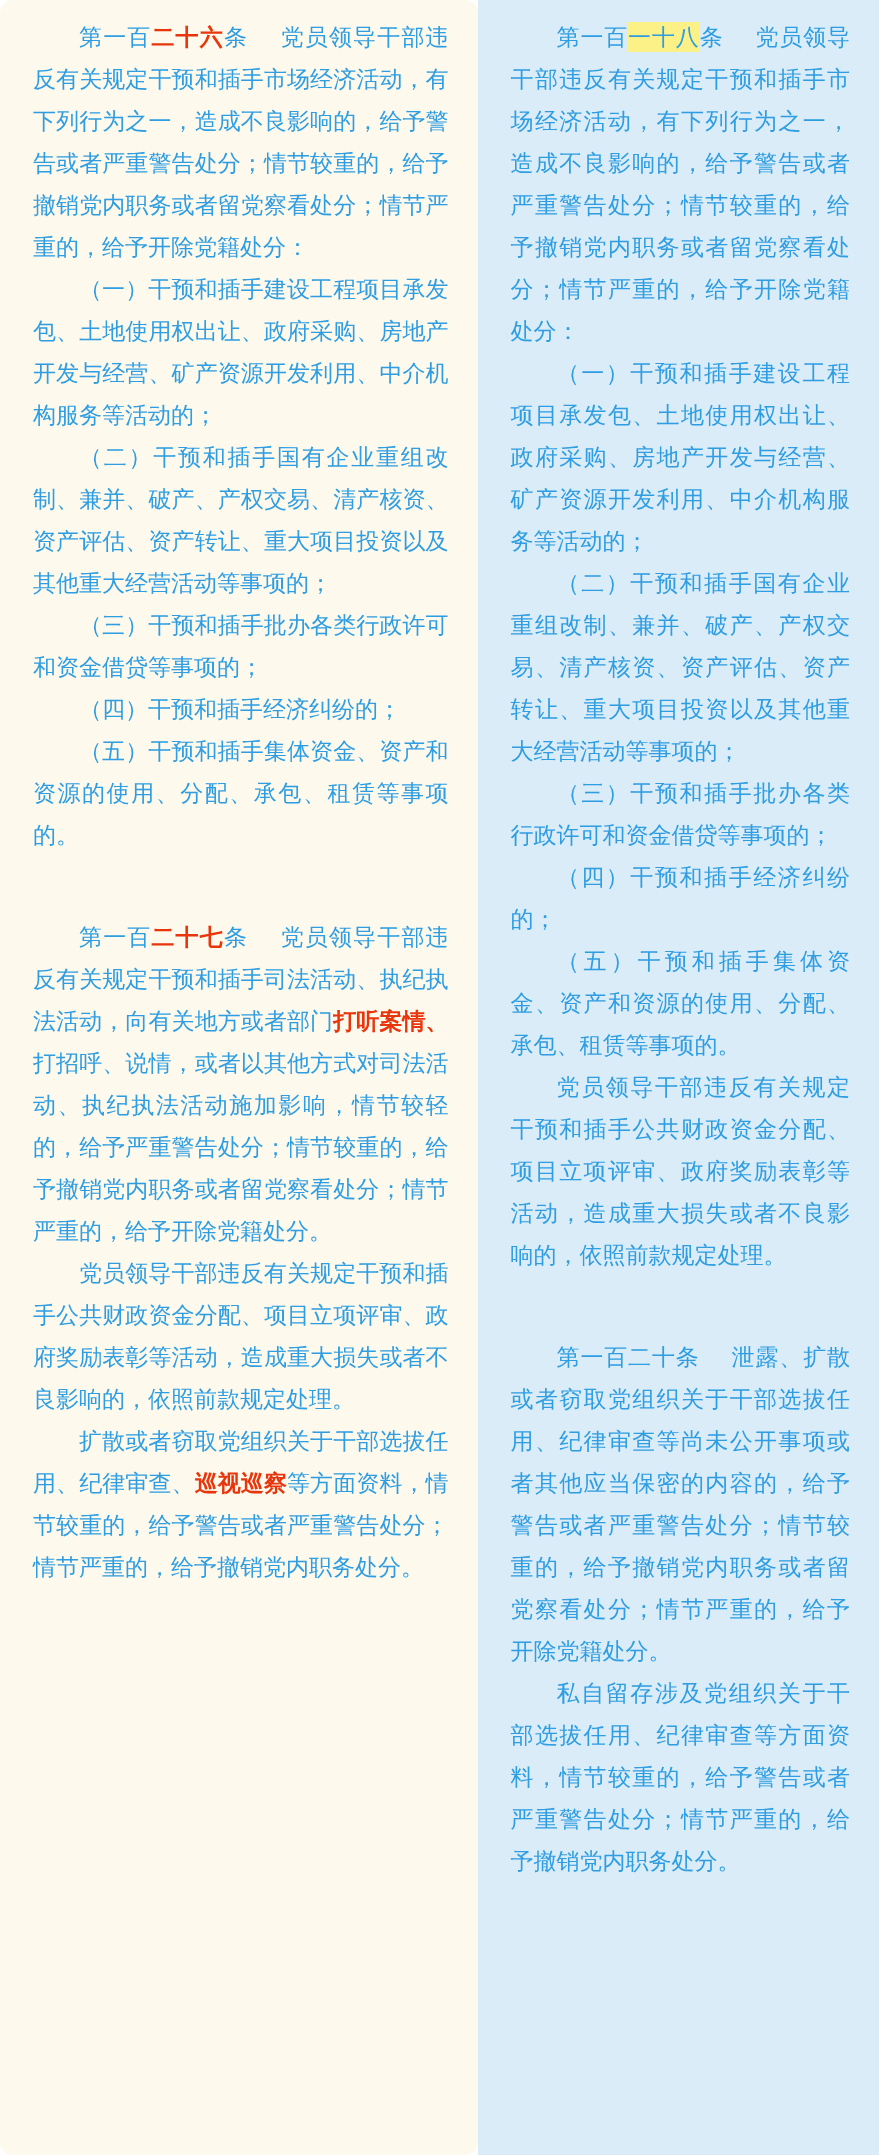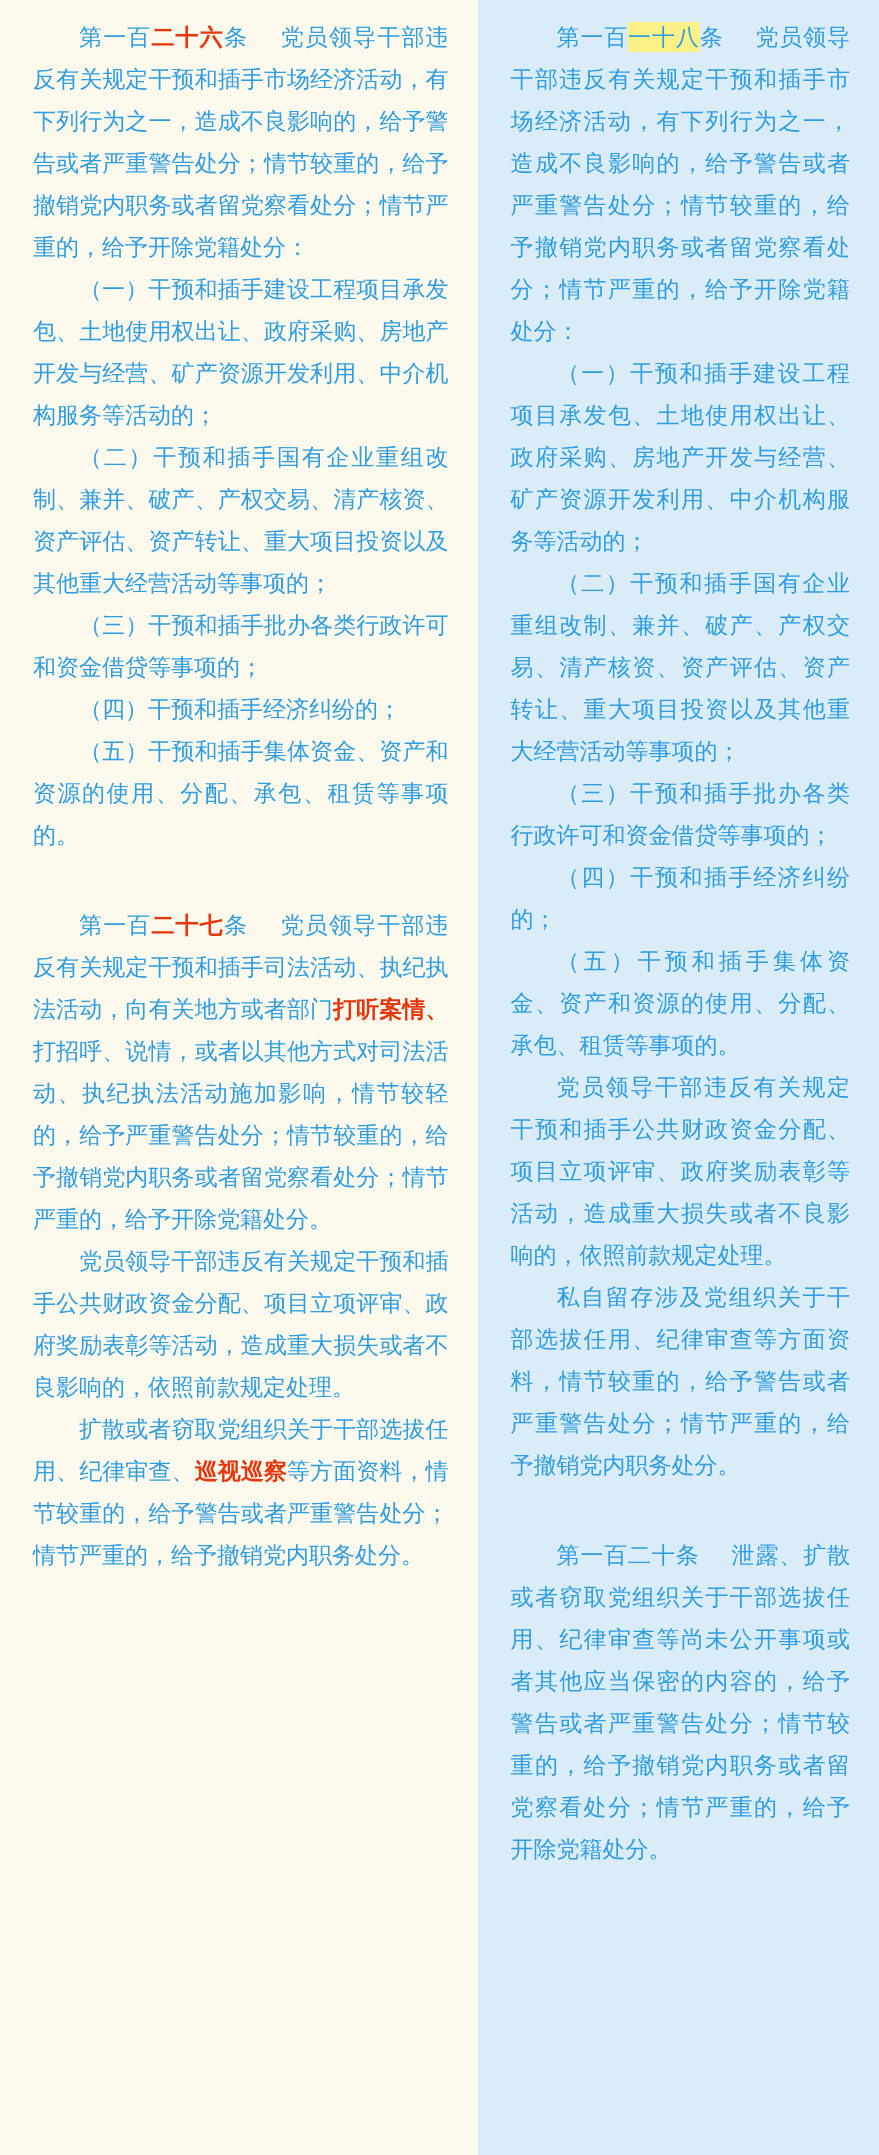--- a/index.html
+++ b/index.html
@@ -25,30 +25,31 @@
     font-size:23px;
     line-height:42px;
     color:var(--text-color);
     text-align:justify;
     padding:16px 29px 24px 33px;
     letter-spacing:0;
   }
   .column-left{
     width:526px;
     background:var(--left-bg);
+    border-radius:13px;
   }
   .column-right{
     width:441px;
     background:var(--right-bg);
   }
   .para{
     margin:0;
     text-indent:2em;
   }
-  .para.article{margin-top:48px;}
+  .para.article{margin-top:60px;}
   .para:first-child{margin-top:0;}
   .seg{white-space:pre-wrap;}
   .seg-red{
     color:var(--red);
     font-weight:bold;
   }
   .seg-hl{
     background:var(--hl);
     padding:2px 0;
   }
@@ -69,16 +70,16 @@
       <p class="para body"><span class="seg">扩散或者窃取党组织关于干部选拔任用、纪律审查、</span><span class="seg seg-red">巡视巡察</span><span class="seg">等方面资料，情节较重的，给予警告或者严重警告处分；情节严重的，给予撤销党内职务处分。</span></p>
     </div>
   <div class="column column-right">
       <p class="para article"><span class="seg">第一百</span><span class="seg seg-hl">一十八</span><span class="seg">条　 党员领导干部违反有关规定干预和插手市场经济活动，有下列行为之一，造成不良影响的，给予警告或者严重警告处分；情节较重的，给予撤销党内职务或者留党察看处分；情节严重的，给予开除党籍处分：</span></p>
       <p class="para item"><span class="seg">（一）干预和插手建设工程项目承发包、土地使用权出让、政府采购、房地产开发与经营、矿产资源开发利用、中介机构服务等活动的；</span></p>
       <p class="para item"><span class="seg">（二）干预和插手国有企业重组改制、兼并、破产、产权交易、清产核资、资产评估、资产转让、重大项目投资以及其他重大经营活动等事项的；</span></p>
       <p class="para item"><span class="seg">（三）干预和插手批办各类行政许可和资金借贷等事项的；</span></p>
       <p class="para item"><span class="seg">（四）干预和插手经济纠纷的；</span></p>
       <p class="para item"><span class="seg">（五）干预和插手集体资金、资产和资源的使用、分配、承包、租赁等事项的。</span></p>
       <p class="para body"><span class="seg">党员领导干部违反有关规定干预和插手公共财政资金分配、项目立项评审、政府奖励表彰等活动，造成重大损失或者不良影响的，依照前款规定处理。</span></p>
+      <p class="para article"><span class="seg">第一百二十条　 泄露、扩散或者窃取党组织关于干部选拔任用、纪律审查等尚未公开事项或者其他应当保密的内容的，给予警告或者严重警告处分；情节较重的，给予撤销党内职务或者留党察看处分；情节严重的，给予开除党籍处分。</span></p>
       <p class="para body"><span class="seg">私自留存涉及党组织关于干部选拔任用、纪律审查等方面资料，情节较重的，给予警告或者严重警告处分；情节严重的，给予撤销党内职务处分。</span></p>
-      <p class="para article"><span class="seg">第一百二十条　 泄露、扩散或者窃取党组织关于干部选拔任用、纪律审查等尚未公开事项或者其他应当保密的内容的，给予警告或者严重警告处分；情节较重的，给予撤销党内职务或者留党察看处分；情节严重的，给予开除党籍处分。</span></p>
     </div>
 </div>
 
 </body></html>

